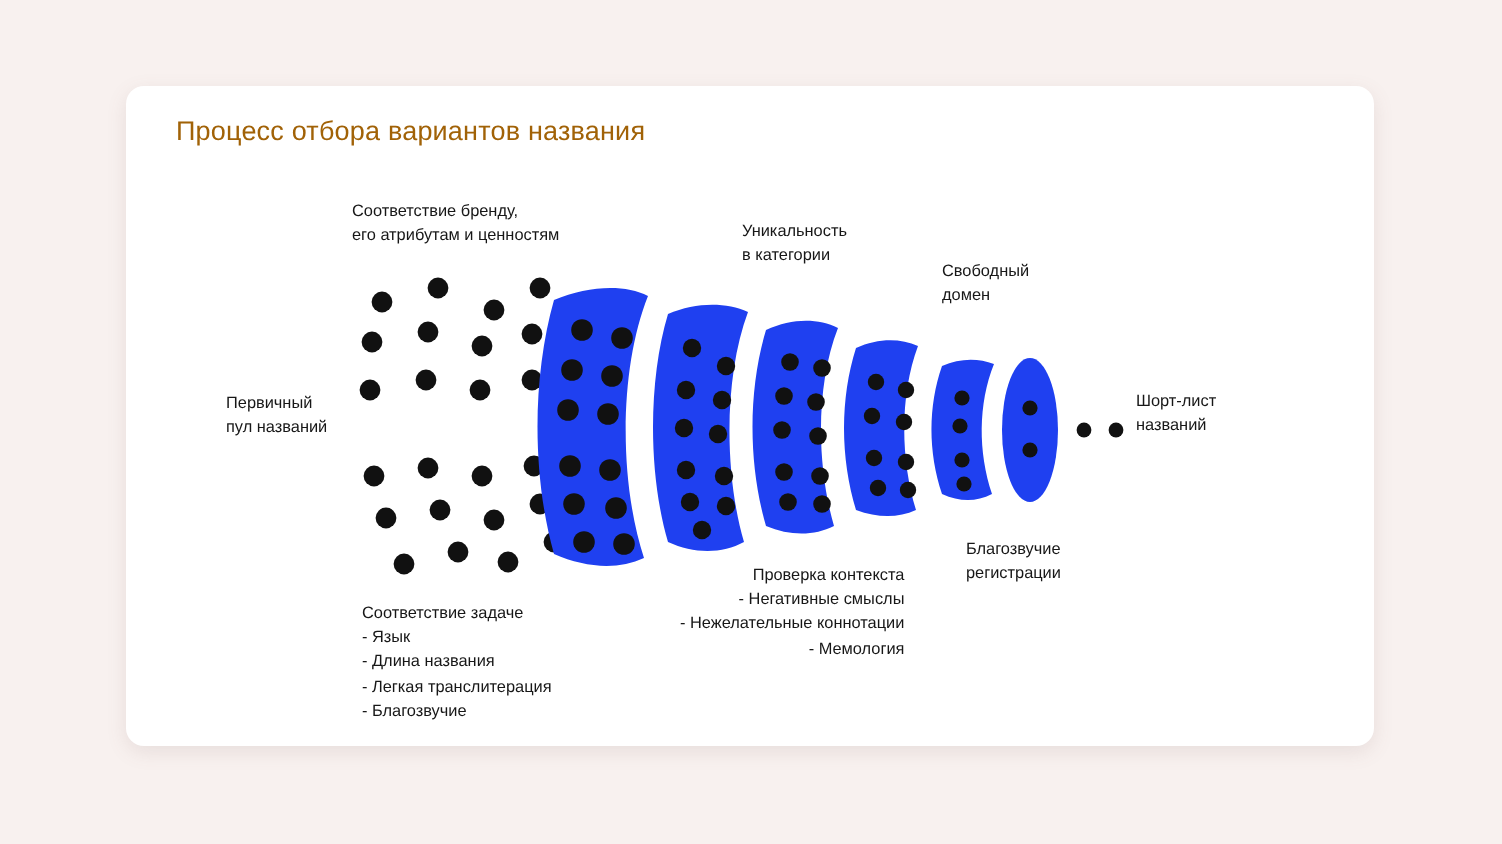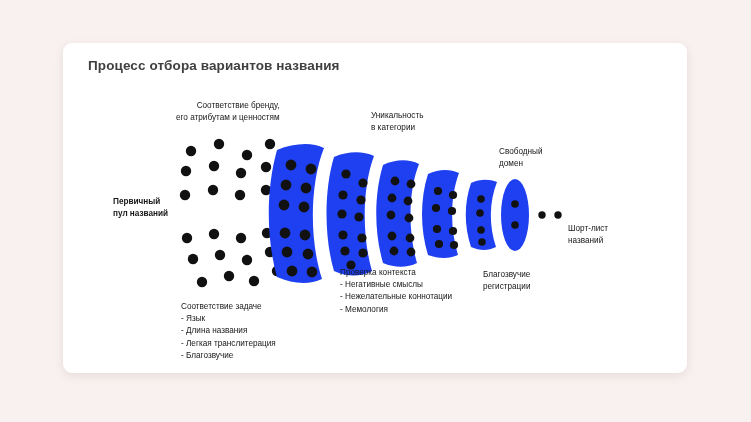--- a/index.html
+++ b/index.html
@@ -27,22 +27,22 @@
     background: #ffffff;
     border-radius: 9px;
     box-shadow: 0 3px 10px rgba(120, 95, 90, 0.13);
     overflow: hidden;
   }
   .card-title {
     position: absolute;
     left: 25px;
     top: 15px;
     font-size: 13.5px;
-    font-weight: bold;
-    color: #404040;
+    font-weight: normal;
+    color: #a16207;
     letter-spacing: 0.1px;
     white-space: nowrap;
   }
   .funnel-svg {
     position: absolute;
     left: 0;
     top: 0;
     width: 624px;
     height: 330px;
   }
@@ -169,36 +169,36 @@
         <circle cx="452" cy="161" r="3.8" fill="#111"></circle>
         <circle cx="452" cy="182" r="3.8" fill="#111"></circle>
       </g>
 
       <g>
         <circle cx="479" cy="172" r="3.7" fill="#111"></circle>
         <circle cx="495" cy="172" r="3.7" fill="#111"></circle>
       </g>
     </svg>
 
-    <div class="lbl" style="left:113px; top:57px;text-align:right;">Соответствие бренду,
+    <div class="lbl" style="left:113px; top:57px;">Соответствие бренду,
 его атрибутам и ценностям</div>
     <div class="lbl" style="left:276px; top:67px;margin-left:32px;">Уникальность
 в категории</div>
-    <div class="lbl" style="left:436px; top:87px;margin-top:16px;">Свободный
+    <div class="lbl" style="left:408px; top:87px;">Свободный
 домен</div>
-    <div class="lbl" style="left:50px; top:153px;font-weight:bold;">Первичный
+    <div class="lbl" style="left:50px; top:153px;">Первичный
 пул названий</div>
-    <div class="lbl" style="left:505px; top:152px;margin-top:28px;">Шорт-лист
+    <div class="lbl" style="left:505px; top:152px;">Шорт-лист
 названий</div>
     <div class="lbl-list" style="left:118px; top:258px;">Соответствие задаче
 - Язык
 - Длина названия
 - Легкая транслитерация
 - Благозвучие</div>
-    <div class="lbl-list" style="left:277px; top:224px;">Проверка контекста
+    <div class="lbl-list" style="left:277px; top:239px;text-align:right;">Проверка контекста
 - Негативные смыслы
 - Нежелательные коннотации
 - Мемология</div>
     <div class="lbl" style="left:420px; top:226px;">Благозвучие
 регистрации</div>
 
   </div>
 </div>
 
 </body></html>

